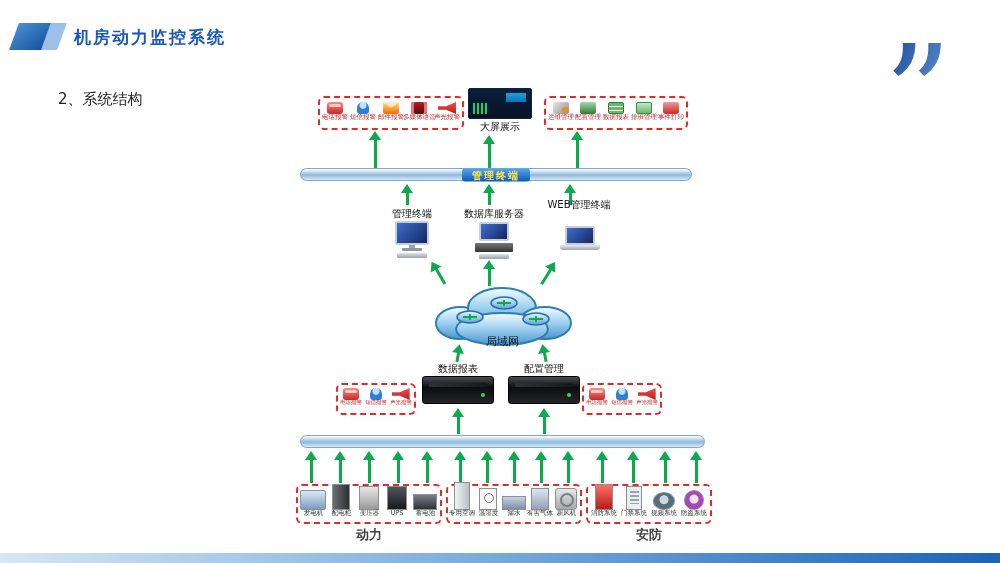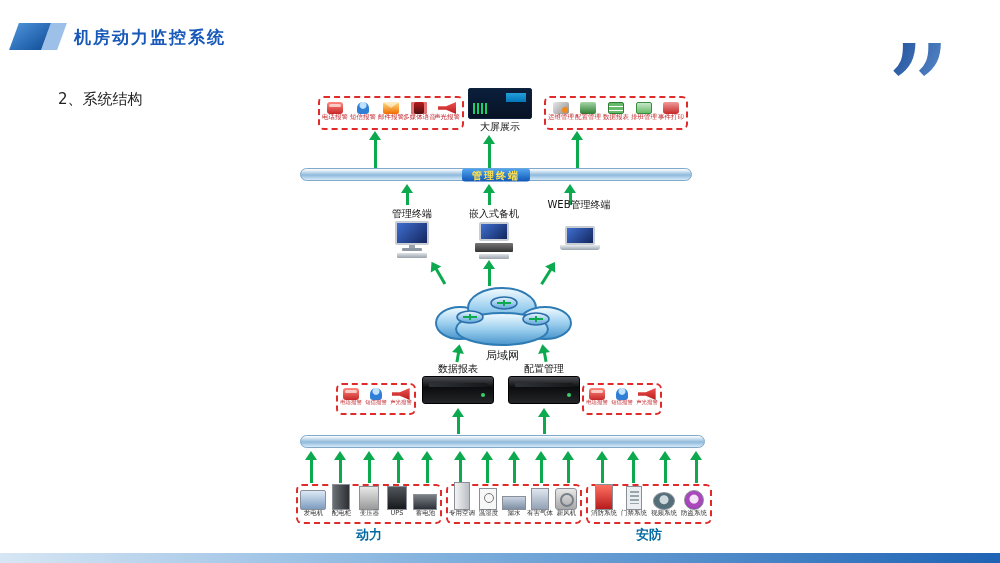--- a/index.html
+++ b/index.html
@@ -94,21 +94,21 @@
   .lapbase { width:40px; height:5px; background:linear-gradient(#e8ecf0,#9aa5b0); margin:0 auto; border-radius:0 0 3px 3px; }
 
   
   .host-box { position:absolute; width:72px; height:28px; border-radius:3px; border:1px solid #000;
               background:linear-gradient(#4a4d52,#0c0d0f 40%,#232528); }
   .host-box::after { content:""; position:absolute; left:6px; right:6px; top:6px; height:4px;
               background:linear-gradient(90deg,#2f3338,#16181b); border-radius:1px; }
   .host-led { position:absolute; right:8px; bottom:6px; width:4px; height:4px; border-radius:50%; background:#38d06a; }
 
   .lan-label { position:absolute; text-align:center; font-size:11px; color:#111; }
-  .group-label { position:absolute; text-align:center; font-size:13px; font-weight:bold; color:#0369a1; }
+  .group-label { position:absolute; text-align:center; font-size:13px; font-weight:bold; color:#404040; }
 
   .bottom-bar { position:absolute; left:0; bottom:0; width:1000px; height:10px;
                 background:linear-gradient(90deg,#d7e6f4 0%,#7fb0dd 45%,#1e63b4 100%); }
 </style>
 </head>
 <body>
 
 <div class="stage">
 
   <div class="hdr-shape hdr-shape-light"></div>
@@ -206,21 +206,21 @@
     </div>
 
   <div class="node-label" style="left:376px;top:207px;width:72px">管理终端</div>
   <div class="pc" style="left:390px;top:221px">
     <div class="scr"></div>
       <div class="neck"></div>
       <div class="pbase"></div>
       <div class="kb"></div>
   </div>
 
-  <div class="node-label" style="left:450px;top:207px;width:88px">嵌入式备机</div>
+  <div class="node-label" style="left:450px;top:207px;width:88px">数据库服务器</div>
   <div class="srv" style="left:472px;top:222px">
     <div class="scr"></div>
       <div class="srvbox"></div>
       <div class="kb"></div>
   </div>
 
   <div class="node-label" style="left:536px;top:198px;width:86px">WEB管理终端</div>
   <div class="lap" style="left:558px;top:226px">
     <div class="scr"></div>
       <div class="lapbase"></div>
@@ -265,21 +265,21 @@
       <g transform="translate(74,22)">
         <ellipse cx="0" cy="0" rx="13" ry="6"></ellipse>
         <path d="M-7 0 h14 M0 -3 v6" stroke="#0ca94e" stroke-width="2" fill="none"></path>
       </g>
       <g transform="translate(106,38)">
         <ellipse cx="0" cy="0" rx="13" ry="6"></ellipse>
         <path d="M-7 0 h14 M0 -3 v6" stroke="#0ca94e" stroke-width="2" fill="none"></path>
       </g>
     </g>
   </svg>
-  <div class="lan-label" style="left:430px;top:348px;width:145px">局域网</div>
+  <div class="lan-label" style="left:430px;top:334px;width:145px">局域网</div>
 
   <div class="arrow" style="left:452px;top:344px;height:18px;transform:rotate(10deg)">
       <span class="head"></span>
       <span class="stem"></span>
     </div>
   <div class="arrow" style="left:538px;top:344px;height:18px;transform:rotate(-10deg)">
       <span class="head"></span>
       <span class="stem"></span>
     </div>
 

